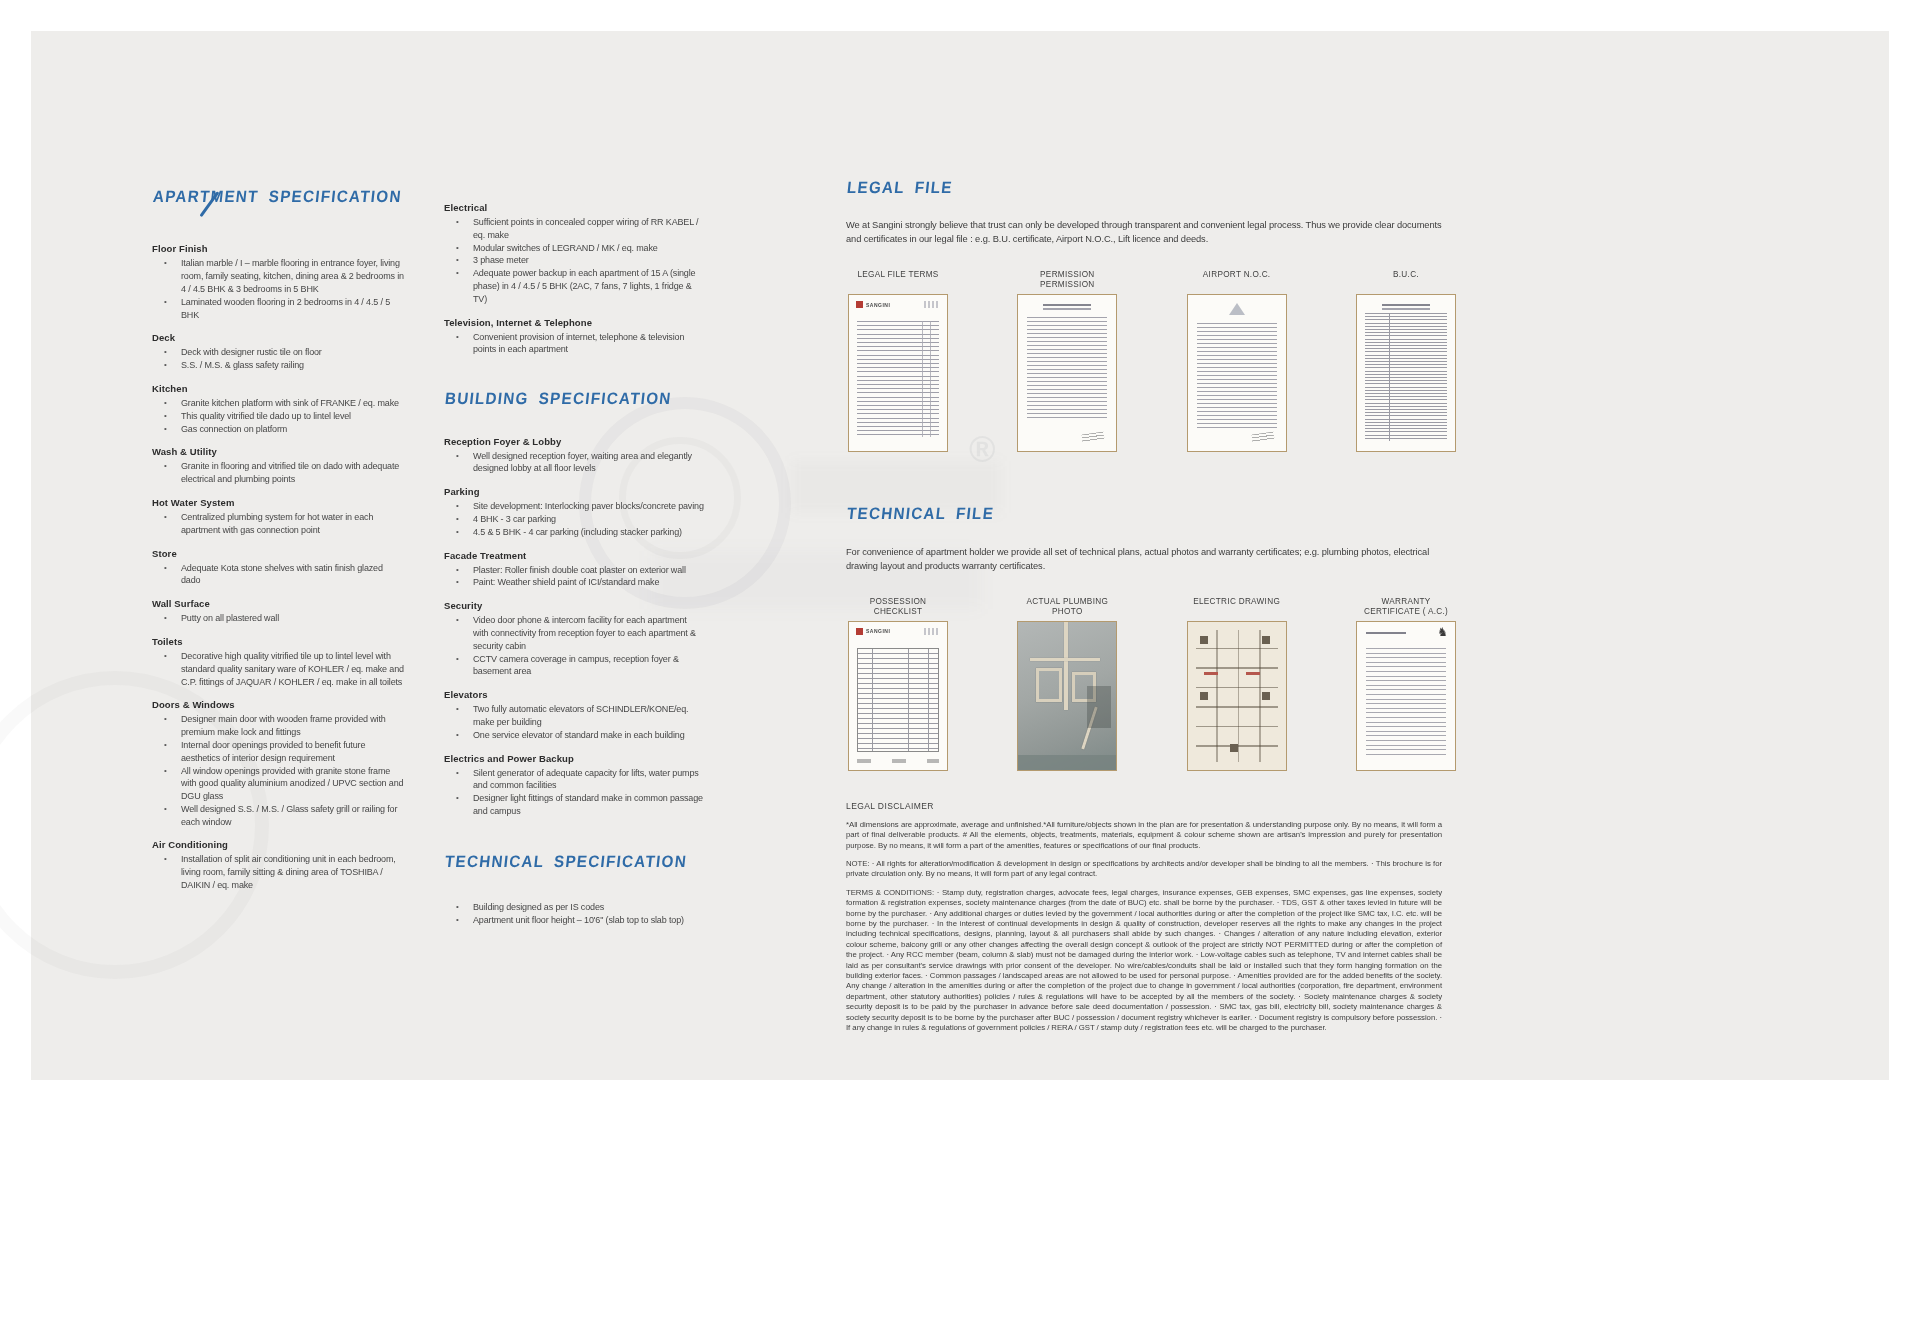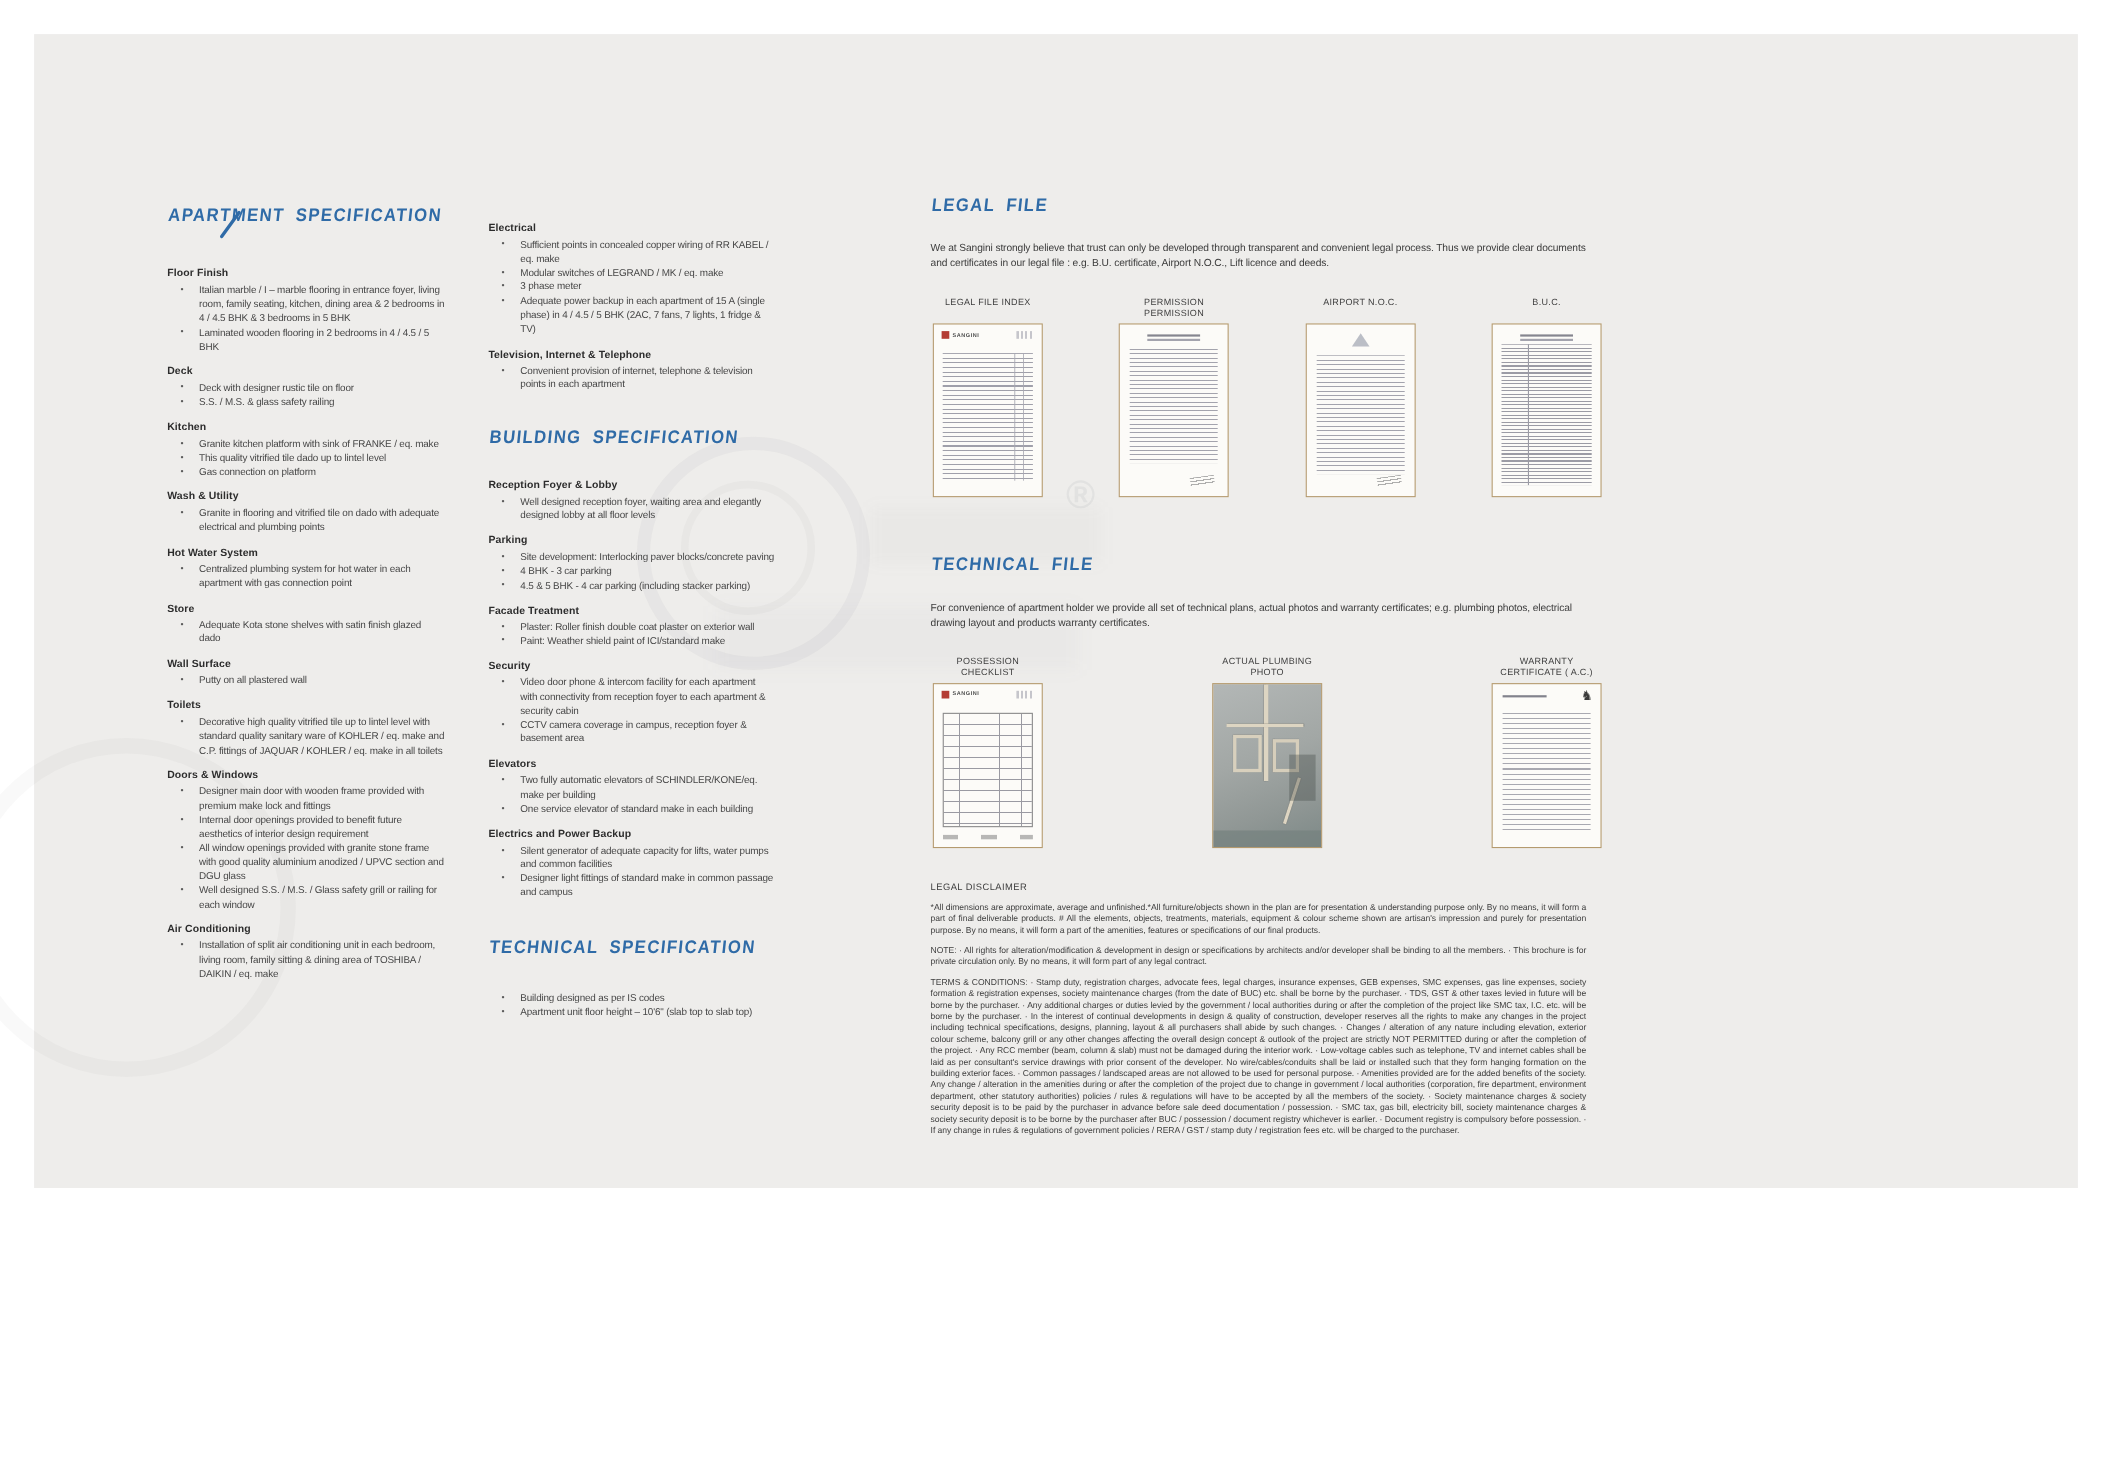--- a/index.html
+++ b/index.html
@@ -401,21 +401,21 @@
         </div>
     </div>
 
     <div class="right-col">
 
       <section class="legal-sec">
         <h2 class="blue-title">LEGAL FILE</h2>
         <p class="intro">We at Sangini strongly believe that trust can only be developed through transparent and convenient legal process. Thus we provide clear documents and certificates in our legal file : e.g. B.U. certificate, Airport N.O.C., Lift licence and deeds.</p>
         <div class="docrow">
           <figure class="docfig">
-            <figcaption class="doc-label">LEGAL FILE INDEX</figcaption>
+            <figcaption class="doc-label">LEGAL FILE TERMS</figcaption>
             <div class="thumb t-index">
               <div class="mm-brand">
                   <span class="mm-logo"></span>
                   <span class="mm-brandtx">SANGINI</span>
                 </div>
               <div class="mm-brand2"></div>
               <div class="mm-lines"></div>
               <div class="mm-cols"></div>
             </div>
           </figure>
@@ -468,20 +468,28 @@
               <div class="pipe p1"></div>
               <div class="pipe p2"></div>
               <div class="pipe p3"></div>
               <div class="pipe p4"></div>
               <div class="pipe p5"></div>
               <div class="pipe p8"></div>
               <div class="pipe p7"></div>
             </div>
           </figure>
           <figure class="docfig">
+            <figcaption class="doc-label">ELECTRIC DRAWING</figcaption>
+            <div class="thumb t-edraw">
+              <div class="ed-grid"></div>
+              <div class="ed-blk"></div>
+              <div class="ed-red"></div>
+            </div>
+          </figure>
+          <figure class="docfig">
             <figcaption class="doc-label">WARRANTY CERTIFICATE ( A.C.)</figcaption>
             <div class="thumb t-warr">
               <div class="mm-head2"></div>
               <span class="mm-horse">♞</span>
               <div class="mm-lines"></div>
             </div>
           </figure>
         </div>
       </section>
 

